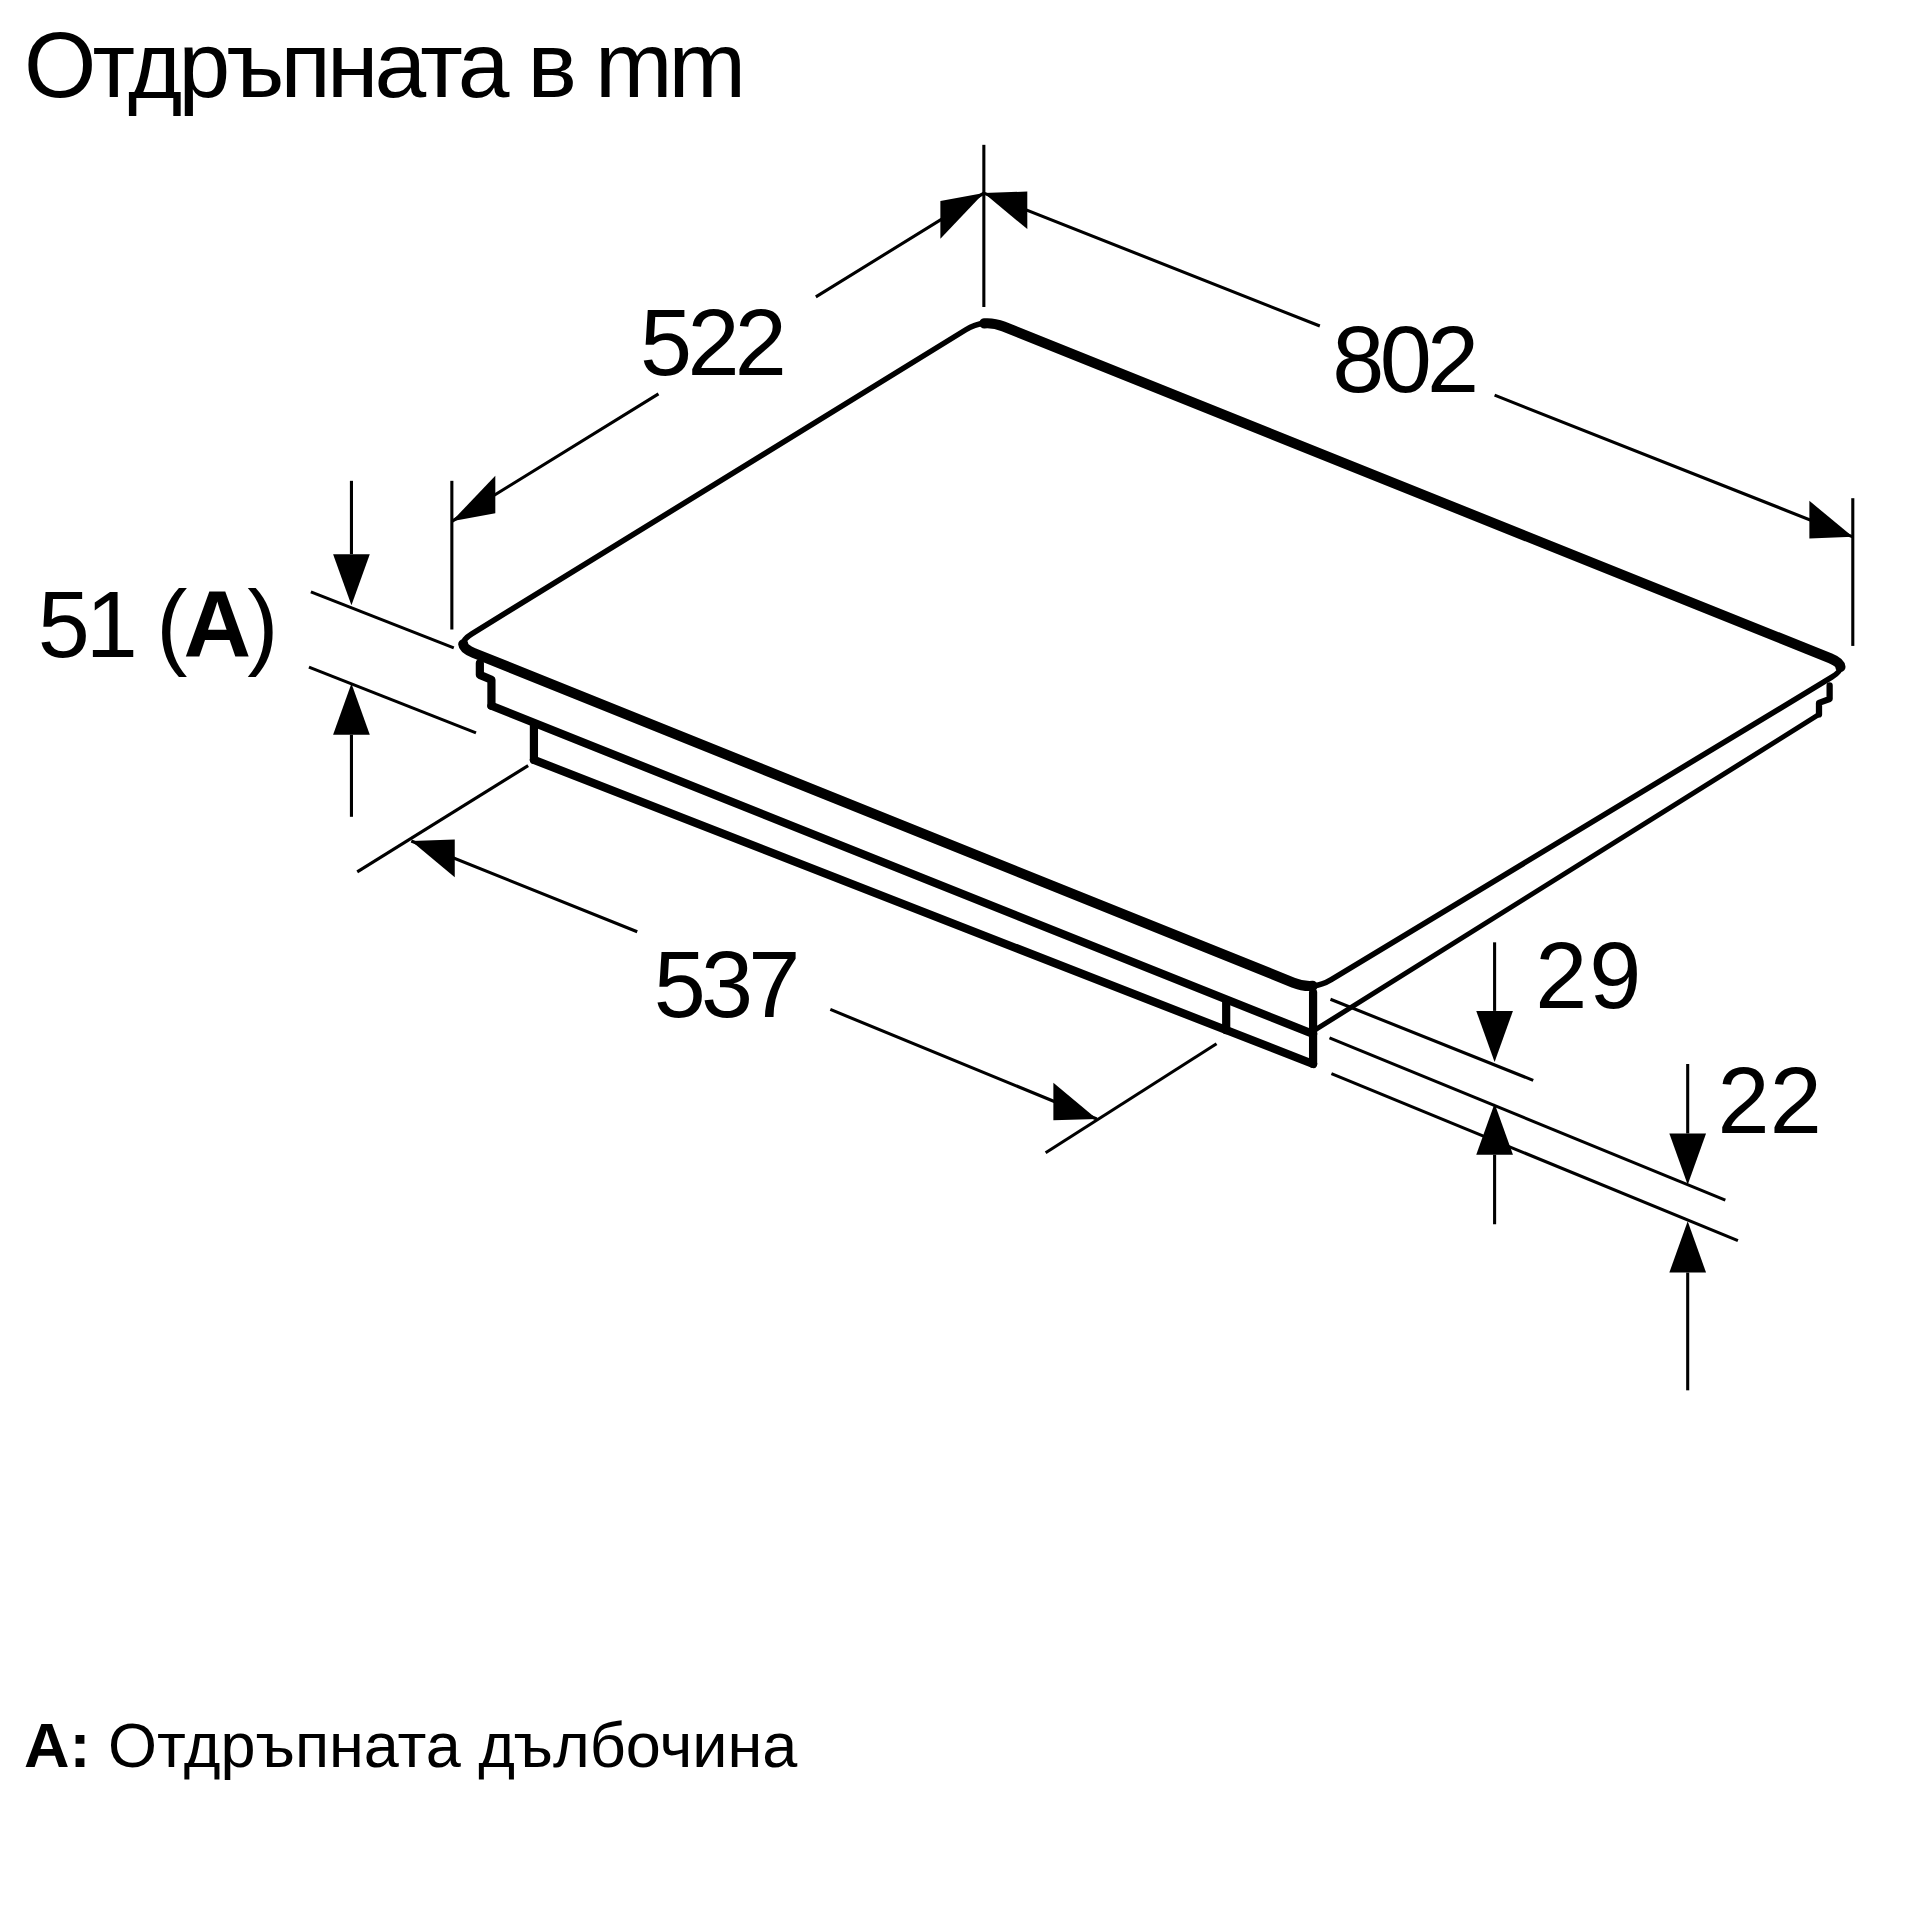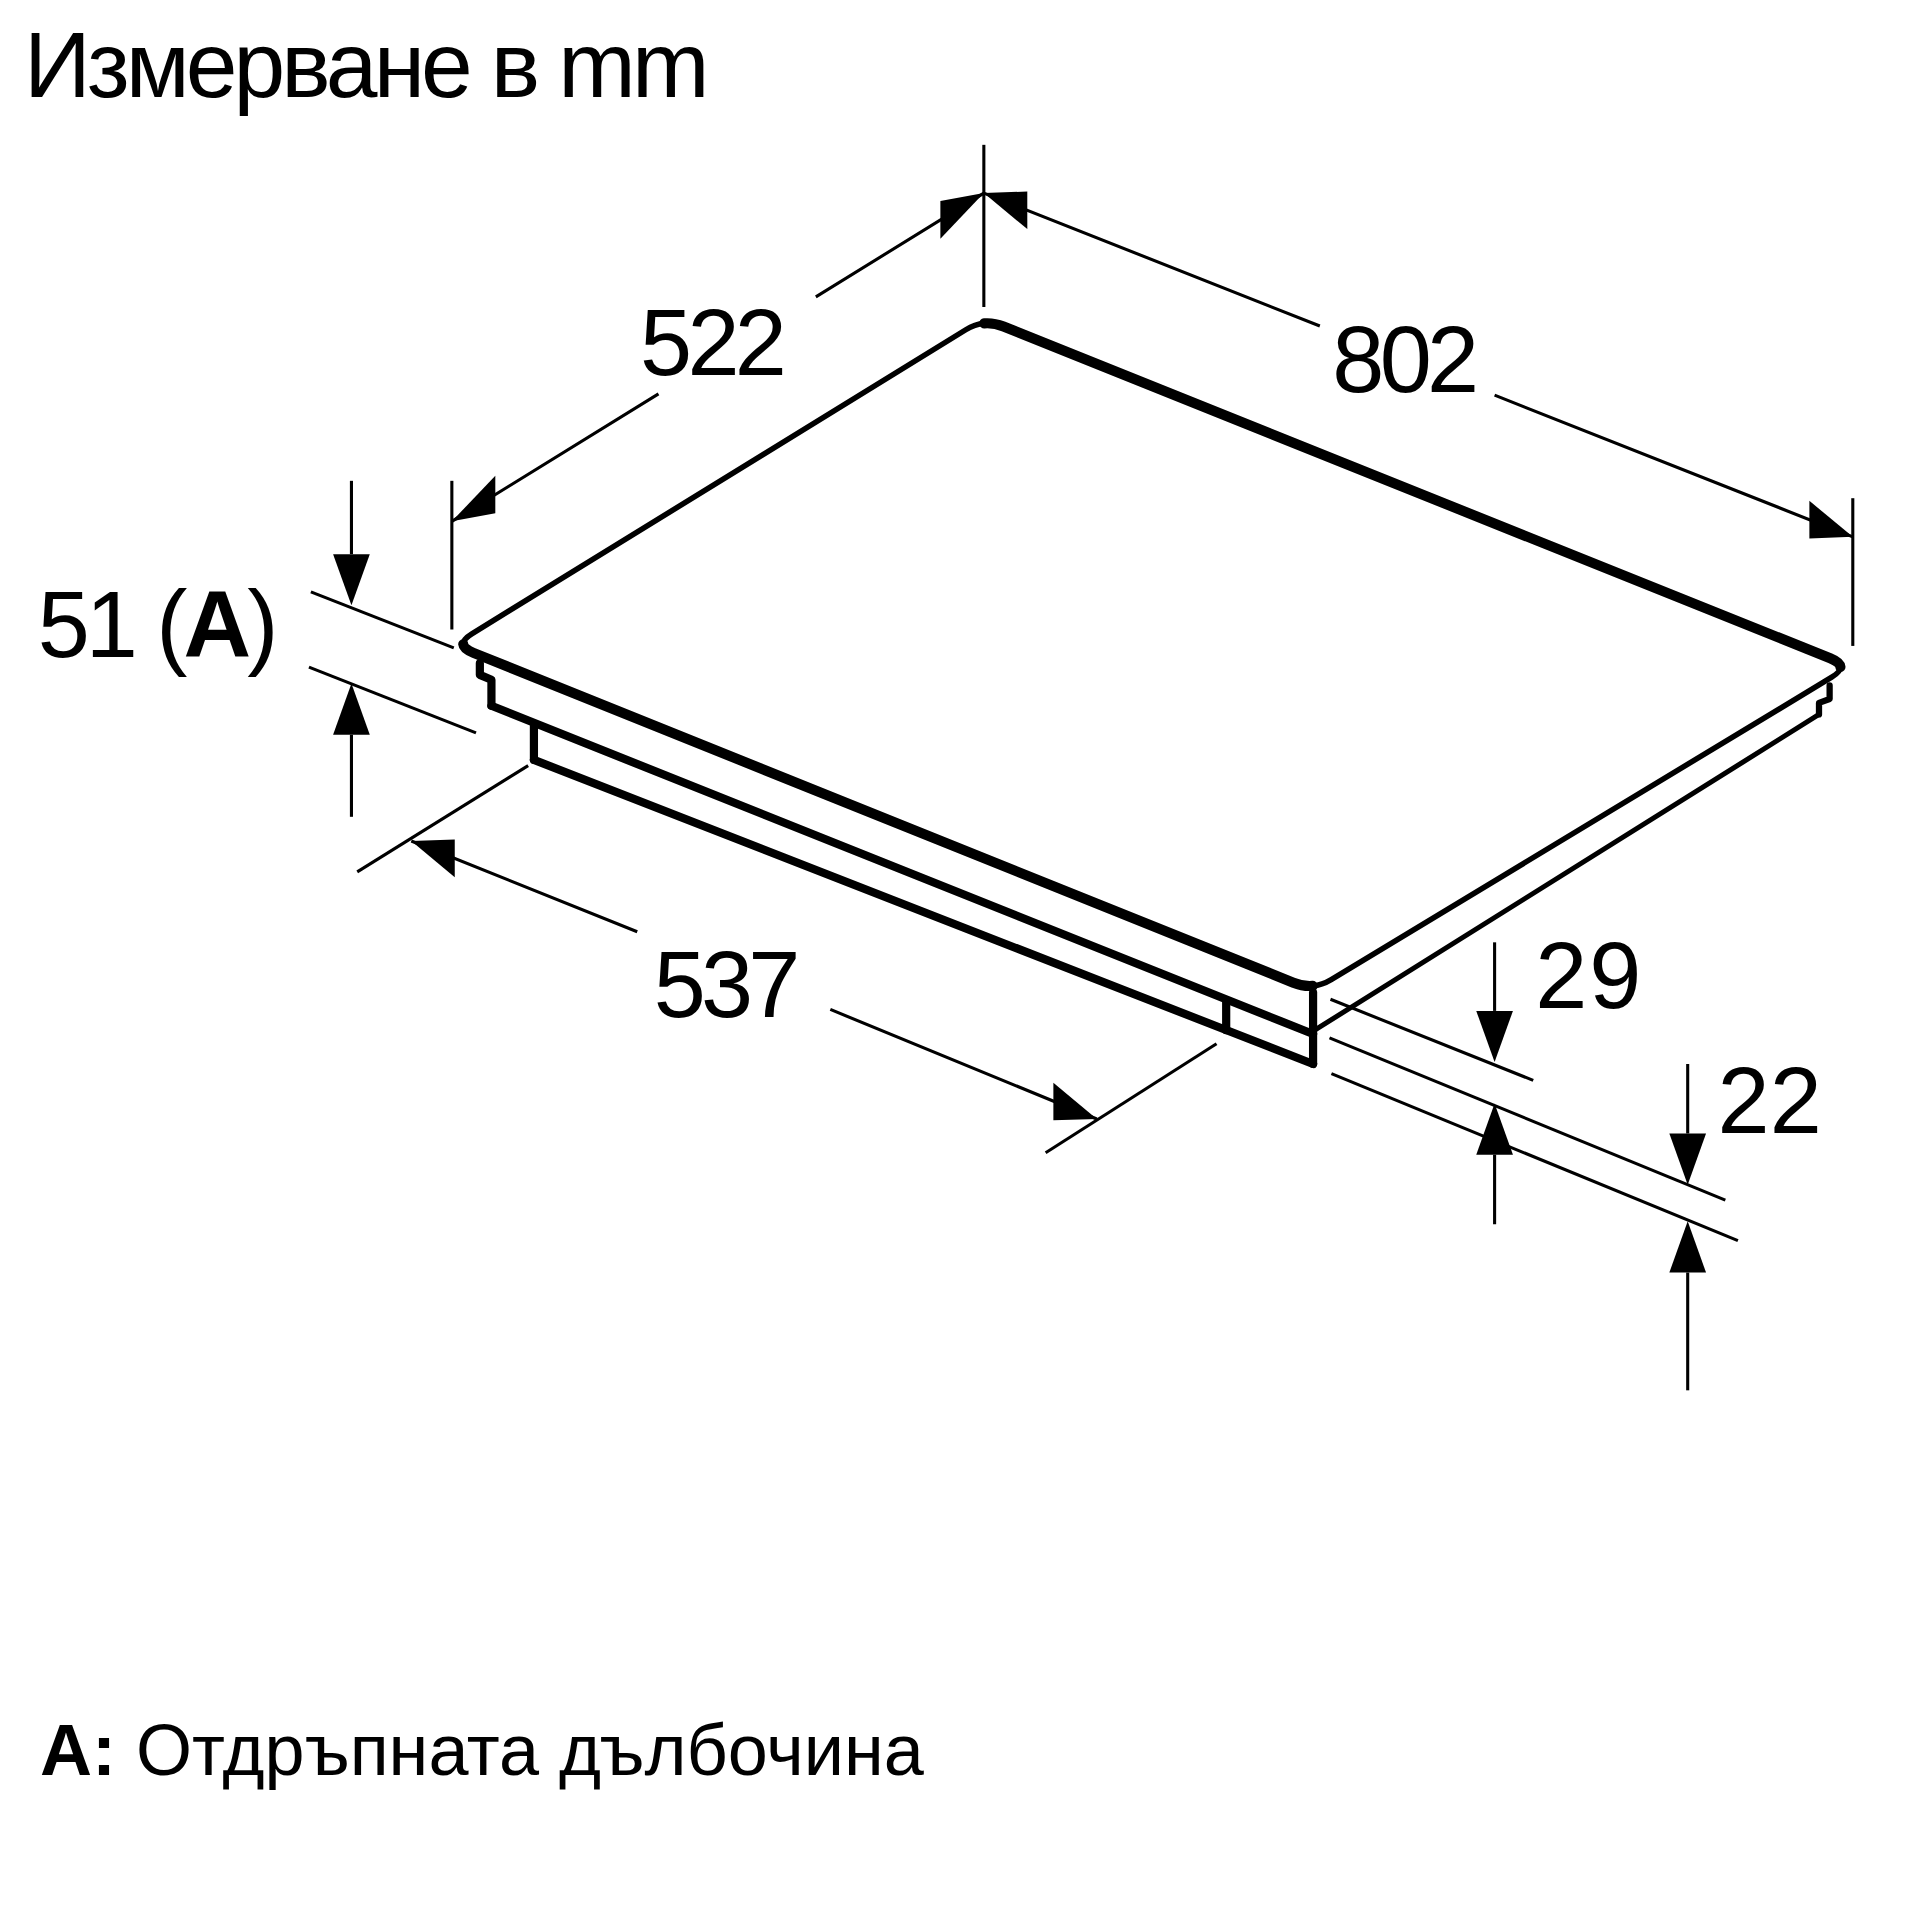--- a/index.html
+++ b/index.html
@@ -4,21 +4,21 @@
 <style>
   html,body{margin:0;padding:0;background:#fff;}
   #page{position:relative;width:1931px;height:1931px;background:#fff;overflow:hidden;
         font-family:"Liberation Sans",sans-serif;color:#000;}
   svg text{font-family:"Liberation Sans",sans-serif;fill:#000;}
 </style>
 </head>
 <body>
 <div id="page">
 
-<div style="position:absolute;left:24px;top:19.3px;font-size:93px;letter-spacing:-3.9px;line-height:1;">Измерване в mm</div>
+<div style="position:absolute;left:24px;top:19.3px;font-size:93px;letter-spacing:-3.9px;line-height:1;">Отдръпната в mm</div>
 
 <svg width="1931" height="1931" viewBox="0 0 2000 2000" style="position:absolute;left:0;top:0;">
 
 <path d="M1019.4,334.9 Q1029.2,334.1 1039.4,338.2 L1895.6,681.8 Q1905.8,685.9 1906.2,690.8" fill="none" stroke="#000" stroke-width="10.5" stroke-linecap="round"></path>
 
 <path d="M1906.2,690.8 Q1906.6,695.7 1897.2,701.4 L1378.8,1014.6 Q1369.4,1020.3 1359.6,1021.1" fill="none" stroke="#000" stroke-width="5.7" stroke-linecap="round"></path>
 
 <path d="M1359.6,1021.1 Q1349.8,1021.9 1339.6,1017.8 L490.4,676.2 Q480.2,672.1 479.8,667.2" fill="none" stroke="#000" stroke-width="10.5" stroke-linecap="round"></path>
 
 <path d="M479.8,667.2 Q479.4,662.2 488.7,656.5 L1000.3,341.5 Q1009.6,335.8 1019.4,334.9" fill="none" stroke="#000" stroke-width="5.7" stroke-linecap="round"></path>
@@ -107,15 +107,15 @@
 
 <path d="M1748,1227 L1729,1174 L1767,1174 Z" fill="#000"></path>
 
 <path d="M1748,1265 L1729,1318 L1767,1318 Z" fill="#000"></path>
 
 <path d="M1748,1318 L1748,1440" fill="none" stroke="#000" stroke-width="3.2"></path>
 
 <text x="1779" y="1173" font-size="97">22</text>
 </svg>
 
-<div style="position:absolute;left:40px;top:1714px;font-size:72px;line-height:1;"><b>А:</b> Отдръпната дълбочина</div>
+<div style="position:absolute;left:24px;top:1714px;font-size:63px;line-height:1;"><b>А:</b> Отдръпната дълбочина</div>
 </div>
 
 
 </body></html>

